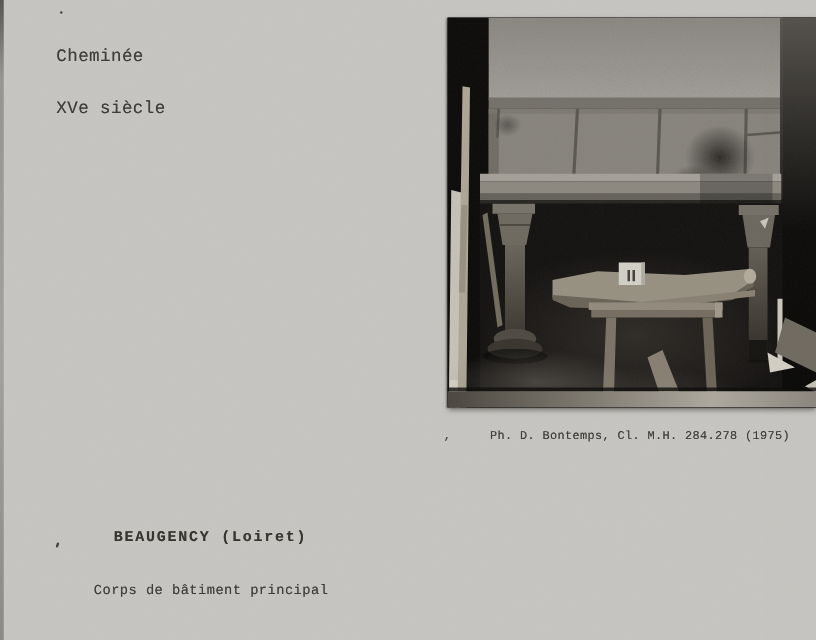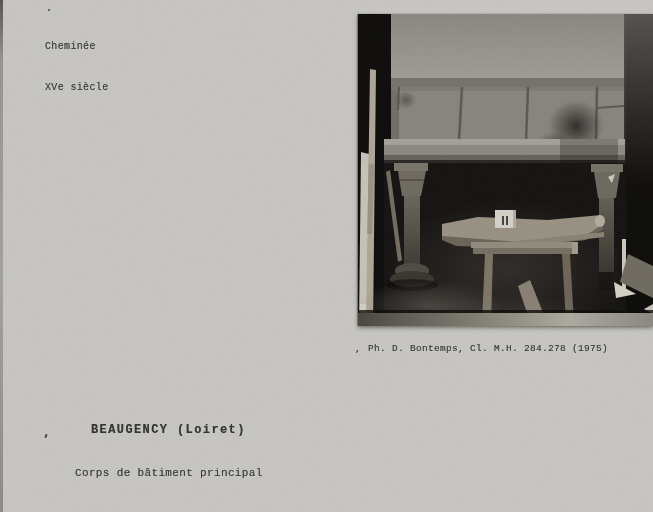--- a/index.html
+++ b/index.html
@@ -10,25 +10,25 @@
     overflow:hidden;
     font-family:"Liberation Mono","DejaVu Sans Mono",monospace;
     color:var(--c-ink,#3d3c38);
   }
   .scan-edge-left{
     position:absolute;left:0;top:0;width:3px;height:512px;
     background:linear-gradient(180deg,#3a3936,#8a8985 12%,#9a9995 55%,#7d7c78);
     opacity:.8;
   }
   .txt{position:absolute;white-space:pre;text-shadow:0 0 .5px rgba(61,60,56,.55);}
-  .header-block{left:45px;top:13px;font-size:10px;line-height:13.5px;letter-spacing:.35px;}
+  .header-block{left:45px;top:13px;font-size:14px;line-height:13.5px;letter-spacing:.35px;}
   .reference-block{left:45px;top:46px;font-size:10px;line-height:13.5px;letter-spacing:.35px;}
   .caption-line{left:0;top:343px;font-size:9.5px;letter-spacing:.3px;}
   .caption-mark{position:absolute;left:355px;top:0;}
-  .caption-text{position:absolute;left:368px;top:0;}
+  .caption-text{position:absolute;left:392px;top:0;}
   .footer-title{left:43px;top:423px;font-size:12px;letter-spacing:1.4px;font-weight:bold;color:#35342f;padding-left:48px;}
   .footer-details{left:75px;top:440px;font-size:11px;line-height:13.5px;letter-spacing:.35px;}
   .ink-dot{position:absolute;left:48px;top:9px;width:2px;height:2px;border-radius:50%;background:#45443f;}
   .ink-mark-b{position:absolute;left:45px;top:434px;width:2px;height:4px;background:#45443f;border-radius:1px;transform:skewX(-15deg);}
   .photo-figure{
     position:absolute;left:358px;top:14px;width:295px;height:312px;
     box-shadow:0 2px 4px rgba(35,33,30,.5),-1px 0 1px rgba(35,33,30,.35);
     background:#0b0a09;
   }
   .photo-figure svg{display:block;}

